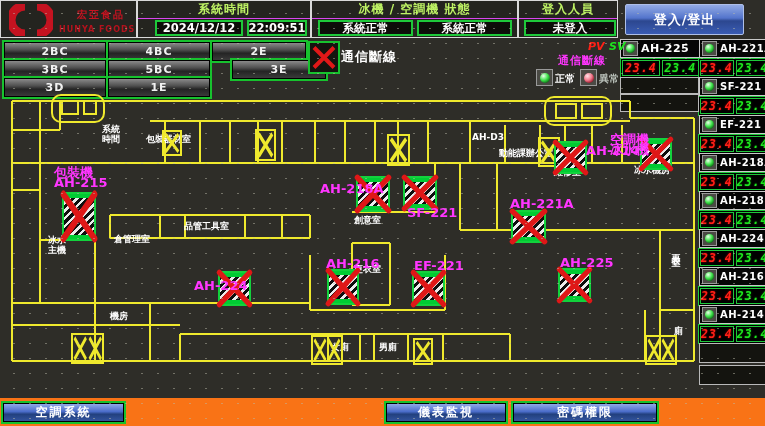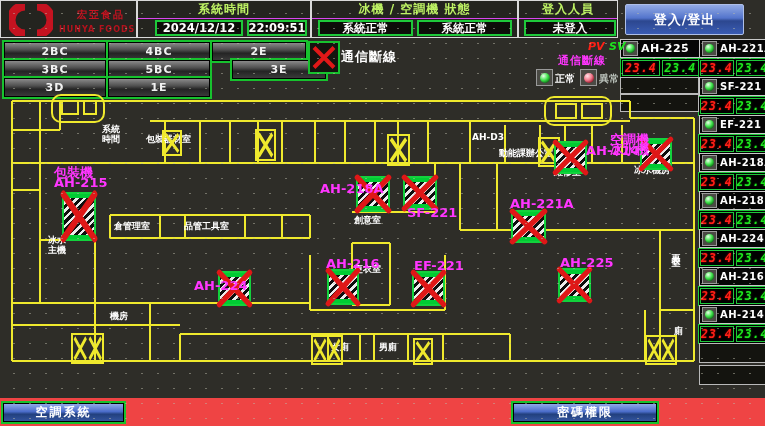--- a/index.html
+++ b/index.html
@@ -55,21 +55,21 @@
   .dev svg{position:absolute;inset:-3px;width:calc(100% + 6px);height:calc(100% + 6px);overflow:visible;}
   .mlabel{position:absolute;z-index:5;color:#ff35ff;font-size:13px;font-weight:bold;line-height:10px;white-space:nowrap;}
   .rlabel{position:absolute;z-index:3;color:#fff;font-size:9px;font-weight:bold;line-height:10px;}
   .rlabel.vert{writing-mode:vertical-lr;letter-spacing:2px;}
   .st{position:absolute;z-index:3;border:2px solid #efe92d;display:flex;}
   .st svg{flex:1;height:100%;}
   
   #commloss-icon{position:absolute;left:308px;top:41px;width:28px;height:29px;border:2px solid #17c22e;background:#14140f;}
   #commloss-icon svg{width:100%;height:100%;}
   
-  #navbar{position:absolute;left:0;top:398px;width:765px;height:28px;background:#ef4444;z-index:10;}
+  #navbar{position:absolute;left:0;top:398px;width:765px;height:28px;background:#f97316;z-index:10;}
   .nbtn{position:absolute;top:3px;height:23px;border:2px solid #17c22e;background:#000;cursor:pointer;padding:1px;box-sizing:border-box;}
   .nbtn>div{width:100%;height:100%;display:flex;align-items:center;justify-content:center;
      background:linear-gradient(180deg,#8fa8e8 0%,#4a6cc9 45%,#22407e 60%,#33549e 100%);
      color:#fff;font-size:12px;font-weight:bold;letter-spacing:2px;}
   .setp{position:absolute;left:558px;top:53px;color:#ff35ff;font-size:11px;font-weight:bold;letter-spacing:1px;z-index:6;}
   .pvsv{position:absolute;top:40px;font-size:11px;font-weight:bold;font-style:italic;z-index:6;}
 </style>
 </head>
 <body>
 
@@ -276,21 +276,21 @@
     <div class="mlabel" style="left: 194px; top: 281px;">
       <div>AH-224</div>
     </div>
     <div class="rlabel" style="left: 102px; top: 124px; width: 26px;">系統時間</div>
     <div class="rlabel" style="left: 146px; top: 134px; width: 70px;">包裝器材室</div>
     <div class="rlabel" style="left: 472px; top: 132px; width: 36px;">AH-D3</div>
     <div class="rlabel" style="left: 499px; top: 148px; width: 58px;">動能課辦公室</div>
     <div class="rlabel" style="left: 554px; top: 167px; width: 36px;">維修室</div>
     <div class="rlabel" style="left: 634px; top: 165px; width: 46px;">冰水機房</div>
     <div class="rlabel" style="left: 354px; top: 215px; width: 36px;">創意室</div>
-    <div class="rlabel" style="left: 114px; top: 221px; width: 46px;">倉管理室</div>
+    <div class="rlabel" style="left: 114px; top: 234px; width: 46px;">倉管理室</div>
     <div class="rlabel" style="left: 184px; top: 221px; width: 58px;">品管工具室</div>
     <div class="rlabel" style="left: 354px; top: 264px; width: 36px;">更衣室</div>
     <div class="rlabel" style="left: 48px; top: 235px; width: 22px;">冰水主機</div>
     <div class="rlabel" style="left: 110px; top: 311px; width: 26px;">機房</div>
     <div class="rlabel" style="left: 331px; top: 342px; width: 24px;">女廁</div>
     <div class="rlabel" style="left: 379px; top: 342px; width: 24px;">男廁</div>
     <div class="rlabel vert" style="left: 671px; top: 246px; width: 12px;">更衣室</div>
     <div class="rlabel" style="left: 674px; top: 326px; width: 14px;">廁</div>
     <div class="st" style="left: 71px; top: 333px; width: 29px; height: 27px;">
       <svg viewBox="0 0 10 10" preserveAspectRatio="none">
@@ -437,18 +437,21 @@
   </div>
 <div class="emptybox" style="left:620px;top:77px;width:77px;height:15px;"></div>
 <div class="emptybox" style="left:620px;top:94px;width:77px;height:16px;"></div>
 <div class="emptybox" style="left:699px;top:343px;width:65px;height:18px;"></div>
 <div class="emptybox" style="left:699px;top:365px;width:65px;height:18px;"></div>
 
 <div id="navbar">
     <div class="nbtn" style="left: 1px; width: 125px;">
       <div>空調系統</div>
     </div>
+    <div class="nbtn" style="left: 384px; width: 124px;">
+      <div>儀表監視</div>
+    </div>
     <div class="nbtn" style="left: 511px; width: 148px;">
       <div>密碼權限</div>
     </div>
   </div>
 
 <div id="dots"></div>
 
 </body></html>

